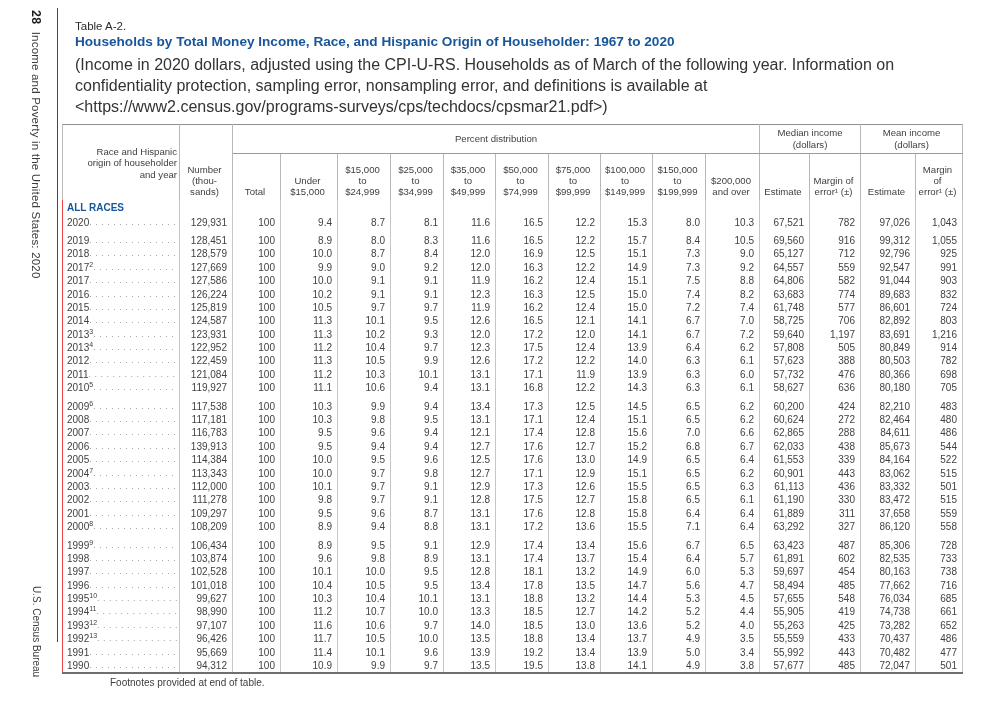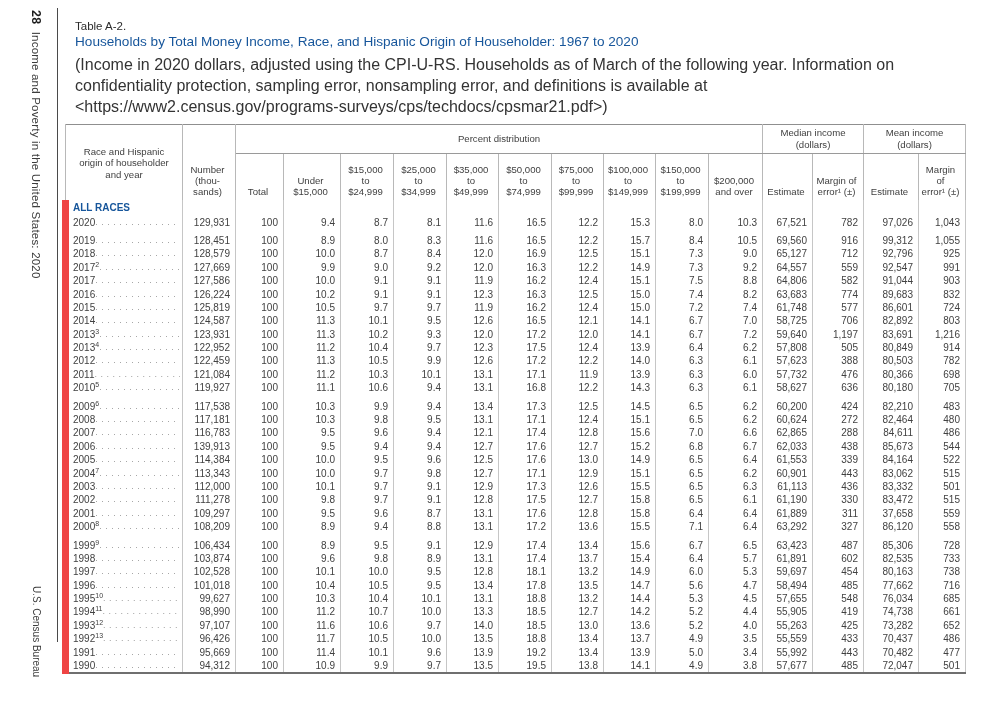--- a/index.html
+++ b/index.html
@@ -10,34 +10,34 @@
   .vtext { writing-mode:vertical-rl; }
 
   #sidebar-top { position:absolute; left:29px; top:10px; color:#3c3c3c; font-size:11.5px; letter-spacing:.2px; }
   #sidebar-top .pagenum { font-weight:bold; color:#1c1c1c; font-size:12.5px; margin-bottom:4px; }
   #divider { position:absolute; left:57px; top:8px; width:1px; height:634px; background:#4a4a4a; }
   #sidebar-bottom { position:absolute; left:31px; top:586px; color:#3c3c3c; font-size:10px; }
 
   #main { position:absolute; left:62px; top:8px; width:900px; }
   .titleblock { margin-left:13px; }
   #table-label { font-size:11.5px; color:#2b2b2b; margin:12px 0 2px 0; }
-  #table-title { font-size:13.6px; font-weight:normal; color:#17569b; margin:0 0 5px 0; }
+  #table-title { font-size:13.6px; font-weight:bold; color:#17569b; margin:0 0 5px 0; }
   #table-subtitle { font-size:16px; color:#333333; line-height:1.32; width:892px; }
 
   table { border-collapse:collapse; table-layout:fixed; width:900px; margin-top:7px;
           border-top:1px solid #8f8f8f; border-bottom:2px solid #6f6f6f; }
   th, td { font-weight:normal; box-sizing:border-box; }
   thead th { border-right:1px solid #b8b8b8; font-size:9.6px; color:#3f3f3f;
              vertical-align:bottom; padding:2px 5px 3px 2px; line-height:1.18; }
-  th.stub-h { text-align:center; vertical-align:middle; border-left:1px solid #b8b8b8; padding:2px; }
+  th.stub-h { text-align:right; vertical-align:middle; border-left:1px solid #b8b8b8; padding:2px; }
   th.pd-h, th.grp-h { text-align:center; vertical-align:middle; border-bottom:1px solid #9a9a9a; padding:2px 0 3px 0; }
   tr.cols th { height:47px; }
   tbody td { border-right:1px solid #c6c6c6; font-size:10px; color:#414141; text-align:right;
              padding:0 5px 0 0; height:13.4px; line-height:13.2px; white-space:nowrap; overflow:hidden; }
-  td.stub { border-left:7px solid #ef4444; text-align:left; padding:0 2px 0 4px; }
+  td.stub { border-left:1px solid #ef4444; text-align:left; padding:0 2px 0 4px; }
   td.section { color:#17569b; font-weight:bold; font-size:10px; height:15px; }
   tr.spacer td { height:5px; }
   .stubwrap { display:flex; align-items:center; }
   .leader { flex:1; overflow:hidden; white-space:nowrap; color:#999999; font-size:9px; }
   .leader::after { content:" . . . . . . . . . . . . . . . . . . . . . . . . . . . . . . "; letter-spacing:.5px; }
   sup { font-size:7px; line-height:0; }
   #footnote { font-size:10px; color:#3d3d3d; margin:3px 0 0 48px; }
 </style>
 </head>
 <body>
@@ -929,13 +929,14 @@
           <td>4.9</td>
           <td>3.8</td>
           <td>57,677</td>
           <td>485</td>
           <td>72,047</td>
           <td>501</td>
         </tr>
       </tbody>
     </table>
 
+  <div id="footnote">Footnotes provided at end of table.</div>
 </div>
 
 </body></html>

